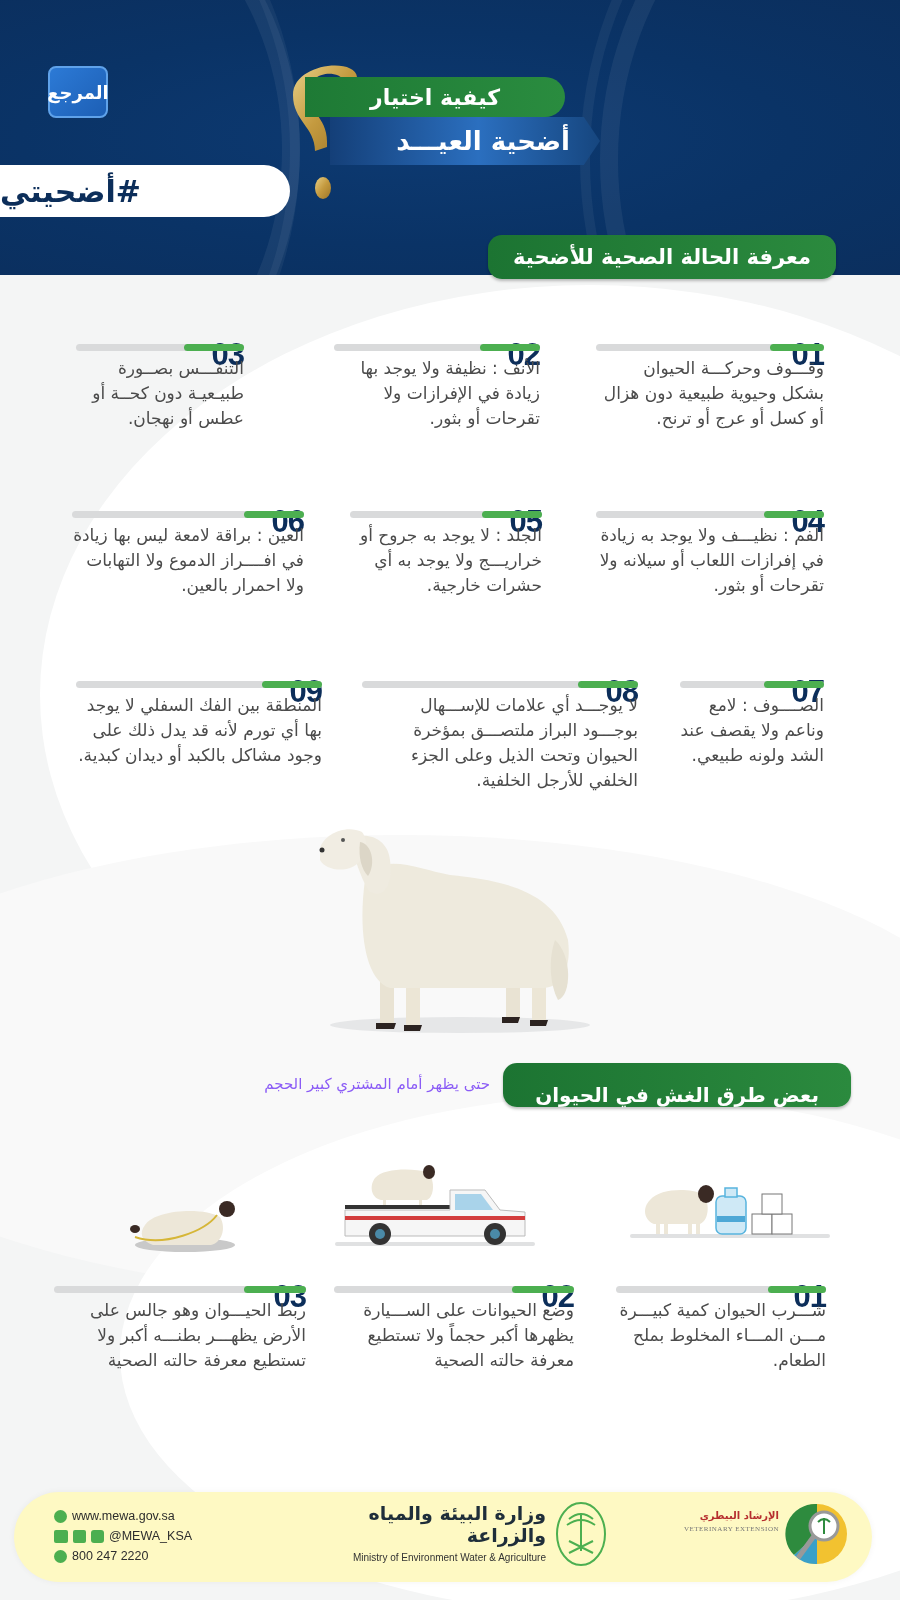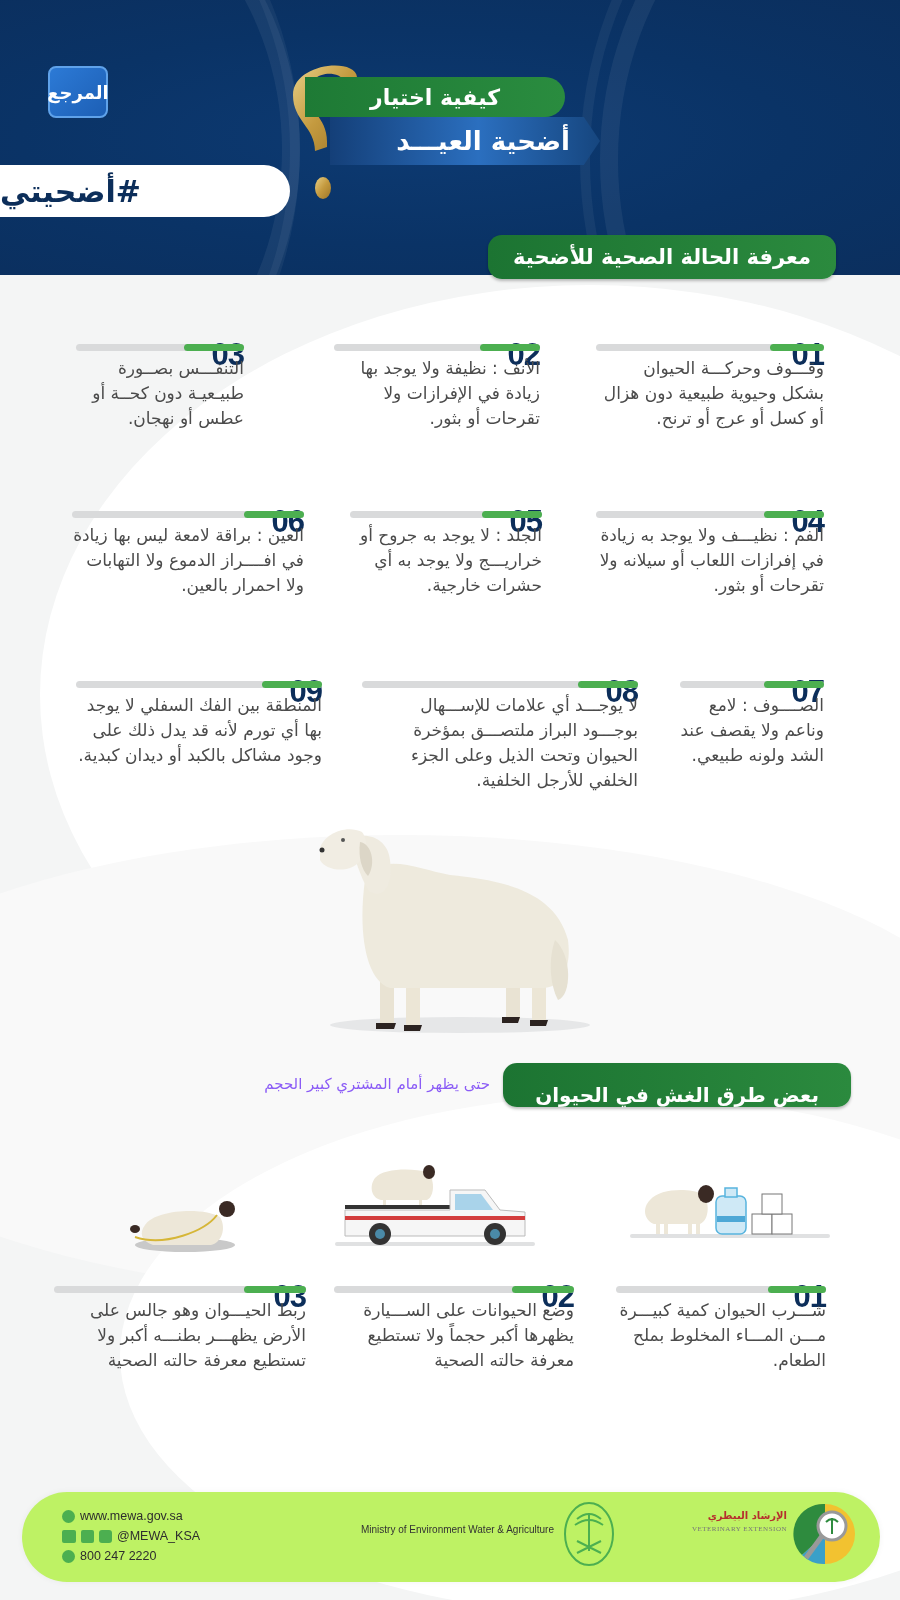--- a/index.html
+++ b/index.html
@@ -124,36 +124,36 @@
   .section2-sub {
     position: absolute; left: 170px; top: 1075px; width: 320px;
     direction: rtl; text-align: right;
     font-size: 15px; font-weight: normal; color: #8b5cf6;
   }
 
   .trick-illus { position: absolute; }
 
   
   .footer {
-    position: absolute; left: 22px; top: 1492px; width: 858px; height: 90px;
-    background: #bef264; border-radius: 45px;
+    position: absolute; left: 14px; top: 1492px; width: 858px; height: 90px;
+    background: #fef9c3; border-radius: 45px;
     box-shadow: 0 0 6px rgba(0,0,0,0.05);
   }
   .f-contacts { position: absolute; left: 40px; top: 14px; font-size: 12.5px; color: #2d2d2d; line-height: 20px; font-family: "Liberation Sans", sans-serif; }
   .f-row { display: flex; align-items: center; gap: 5px; }
   .ico { display: inline-block; width: 13px; height: 13px; border-radius: 50%; }
   .ico.globe { background: #4caf50; }
   .ico.tw { background: #4caf50; border-radius: 2px; width: 14px; }
   .ico.fb { background: #4caf50; border-radius: 2px; }
   .ico.ig { background: #4caf50; border-radius: 3px; }
   .ico.phone { background: #4caf50; }
 
   .f-ministry { position: absolute; left: 282px; top: 10px; width: 250px; text-align: right; }
   .f-ministry .ar { font-size: 19px; font-weight: bold; color: #1f2e3a; direction: rtl; }
-  .f-ministry .en { font-size: 10px; color: #333; margin-top: 22px; font-family: "Liberation Sans", sans-serif; }
+  .f-ministry .en { font-size: 10px; color: #333; margin-top: 6px; font-family: "Liberation Sans", sans-serif; }
   .f-seal { position: absolute; left: 541px; top: 9px; width: 52px; height: 66px; }
 
   .f-vet { position: absolute; left: 640px; top: 18px; width: 125px; text-align: right; }
   .f-vet .ar { font-size: 10px; font-weight: bold; color: #b62e2e; direction: rtl; }
   .f-vet .en { font-size: 7px; color: #777; letter-spacing: 0.5px; margin-top: 4px; font-family: "Liberation Serif", serif; }
   .f-vet-logo { position: absolute; left: 770px; top: 8px; width: 65px; height: 68px; }
 </style>
 </head>
 <body>
 
@@ -368,20 +368,21 @@
       <span class="ico ig"></span>
       <span>@MEWA_KSA</span>
     </div>
     <div class="f-row">
       <span class="ico phone"></span>
       <span>800  247  2220</span>
     </div>
   </div>
 
   <div class="f-ministry">
+    <div class="ar">وزارة البيئة والمياه والزراعة</div>
     <div class="en">Ministry of Environment Water &amp; Agriculture</div>
   </div>
   <svg class="f-seal" viewBox="0 0 52 66">
     <ellipse cx="26" cy="33" rx="24" ry="31" fill="none" stroke="#4caf50" stroke-width="2"></ellipse>
     <path d="M26 12 L26 50" stroke="#4caf50" stroke-width="2"></path>
     <path d="M14 18 Q26 8 38 18 M12 24 Q26 14 40 24" stroke="#4caf50" stroke-width="2" fill="none"></path>
     <path d="M14 52 L38 40 M38 52 L14 40" stroke="#4caf50" stroke-width="2"></path>
   </svg>
 
   <div class="f-vet">

